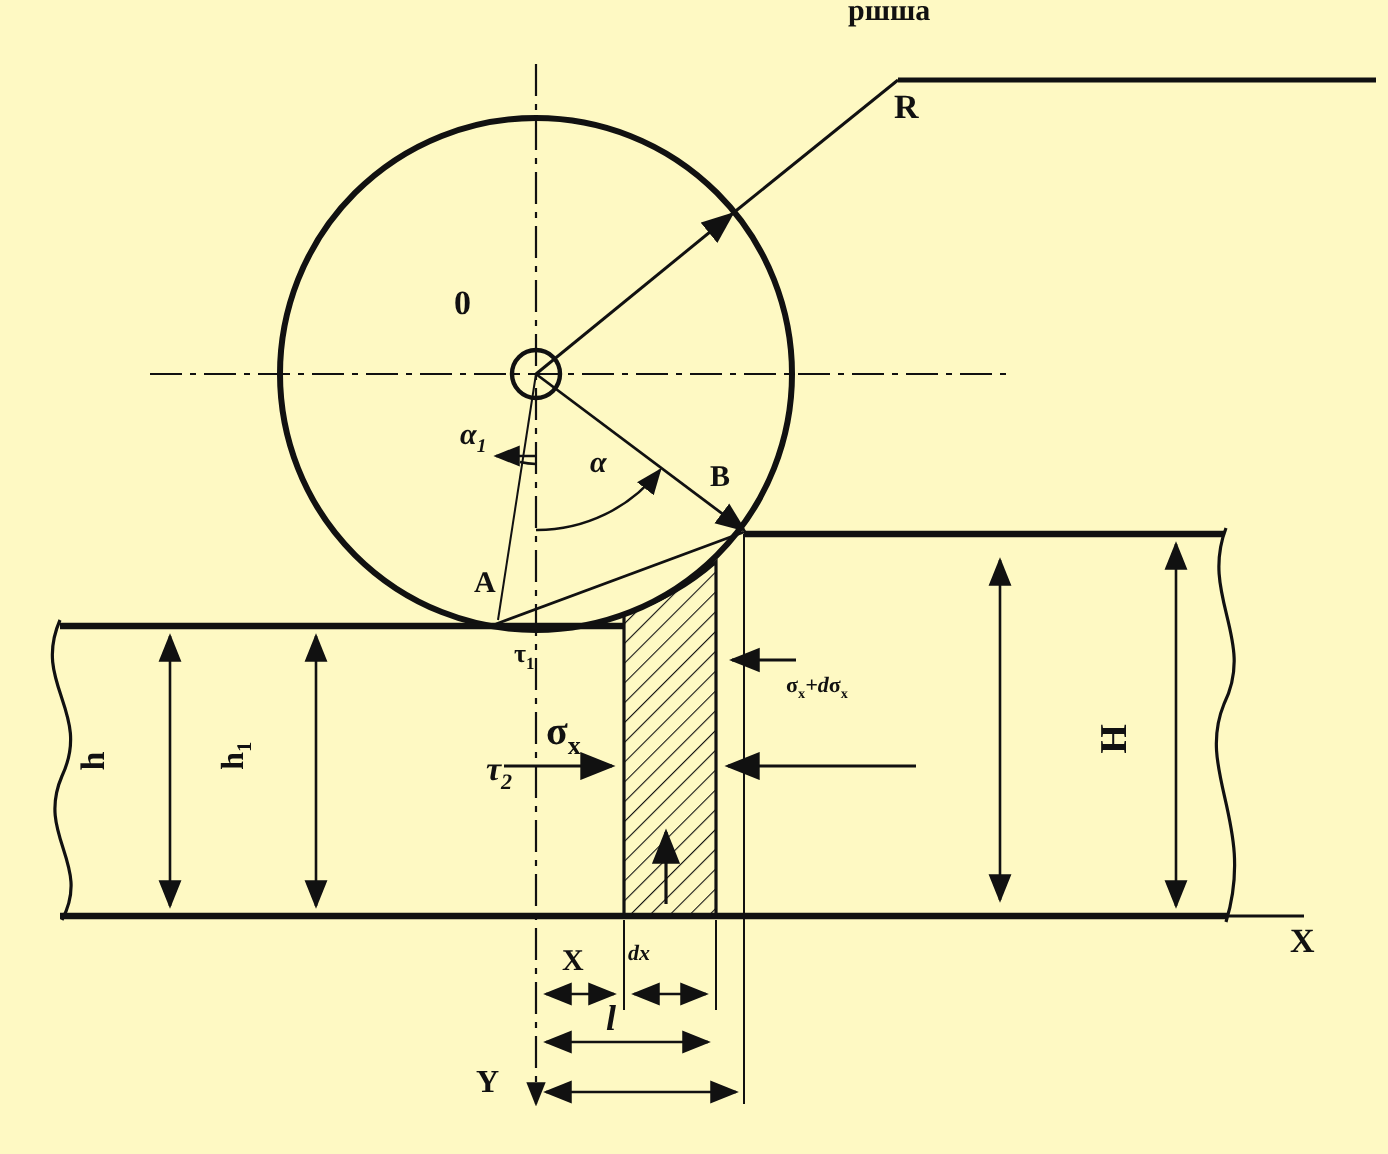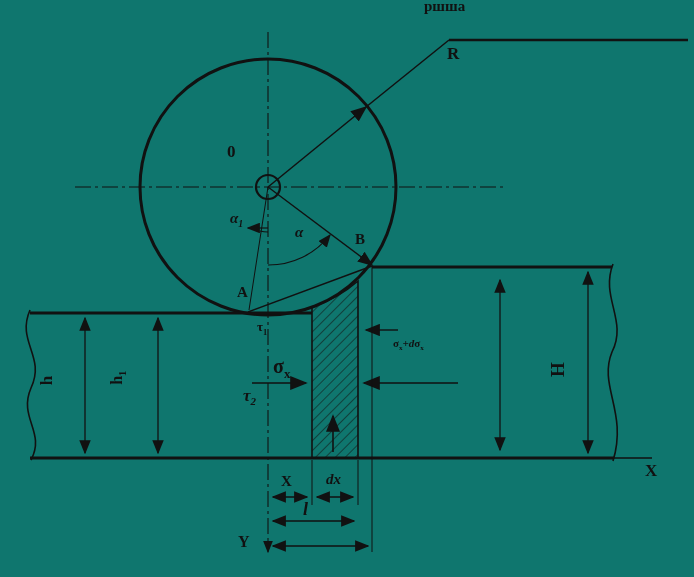--- a/index.html
+++ b/index.html
@@ -1,19 +1,19 @@
 <!DOCTYPE html>
 <html><head>
 <meta charset="utf-8">
 <style>
   html,body{margin:0;padding:0;background:#ffffff;}
   .stage{
     position:relative;
     width:694px;height:577px;
-    background:#0f766e;
+    background:#fef9c3;
     overflow:hidden;
     font-family:"Liberation Serif", serif;
   }
   .stage svg{position:absolute;left:0;top:0;}
   .lbl{
     position:absolute;
     color:#111;
     font-weight:bold;
     line-height:1;
     white-space:nowrap;
@@ -100,33 +100,33 @@
   <span class="lbl it" style="left:295px;top:225px;font-size:15px;">α</span>
 
   <span class="lbl" style="left:237px;top:285px;font-size:15px;">A</span>
 
   <span class="lbl" style="left:355px;top:232px;font-size:15px;">B</span>
 
   <span class="lbl" style="left:257px;top:320px;font-size:13px;"><span>τ</span><sub>1</sub></span>
 
   <span class="lbl" style="left:273px;top:356px;font-size:20px;"><span>σ</span><sub>x</sub></span>
 
-  <span class="lbl it" style="left:243px;top:387px;font-size:17px;font-style:italic;"><span>τ</span><sub>2</sub></span>
+  <span class="lbl it" style="left:243px;top:376px;font-size:17px;font-style:italic;"><span>τ</span><sub>2</sub></span>
 
   <span class="lbl" style="left:393px;top:338px;font-size:11px;"><span>σ</span><sub>x</sub><span class="it">+d</span><span>σ</span><sub>x</sub></span>
 
   <span class="lbl rot" style="left:42px;top:372px;font-size:17px;">h</span>
 
   <span class="lbl rot" style="left:112px;top:368px;font-size:16px;"><span>h</span><sub>1</sub></span>
 
   <span class="lbl rot" style="left:550px;top:360px;font-size:19px;">H</span>
 
   <span class="lbl" style="left:281px;top:474px;font-size:15px;">X</span>
 
-  <span class="lbl it" style="left:326px;top:472px;font-size:15px;">dx</span>
+  <span class="lbl it" style="left:314px;top:472px;font-size:11px;">dx</span>
 
   <span class="lbl it" style="left:303px;top:500px;font-size:18px;">l</span>
 
   <span class="lbl" style="left:238px;top:534px;font-size:16px;">Y</span>
 
   <span class="lbl" style="left:645px;top:462px;font-size:17px;">X</span>
 
 </div>
 
 </body></html>

